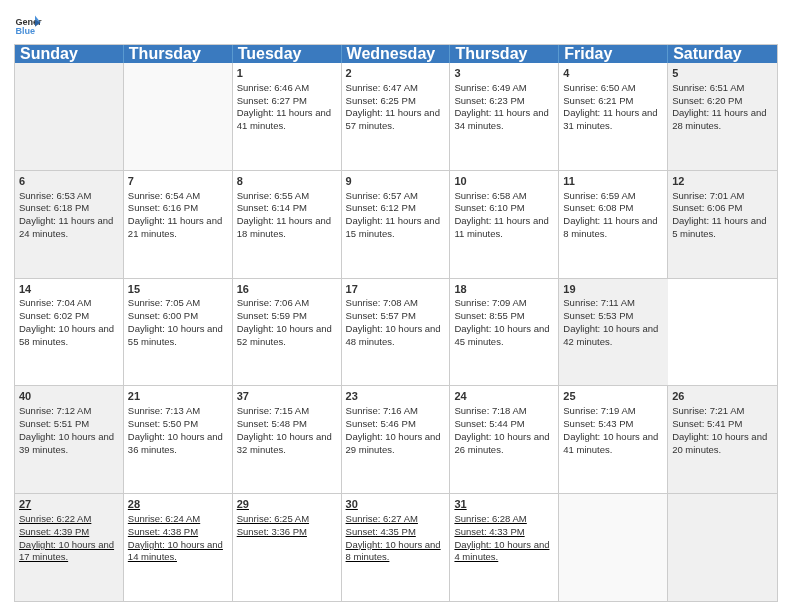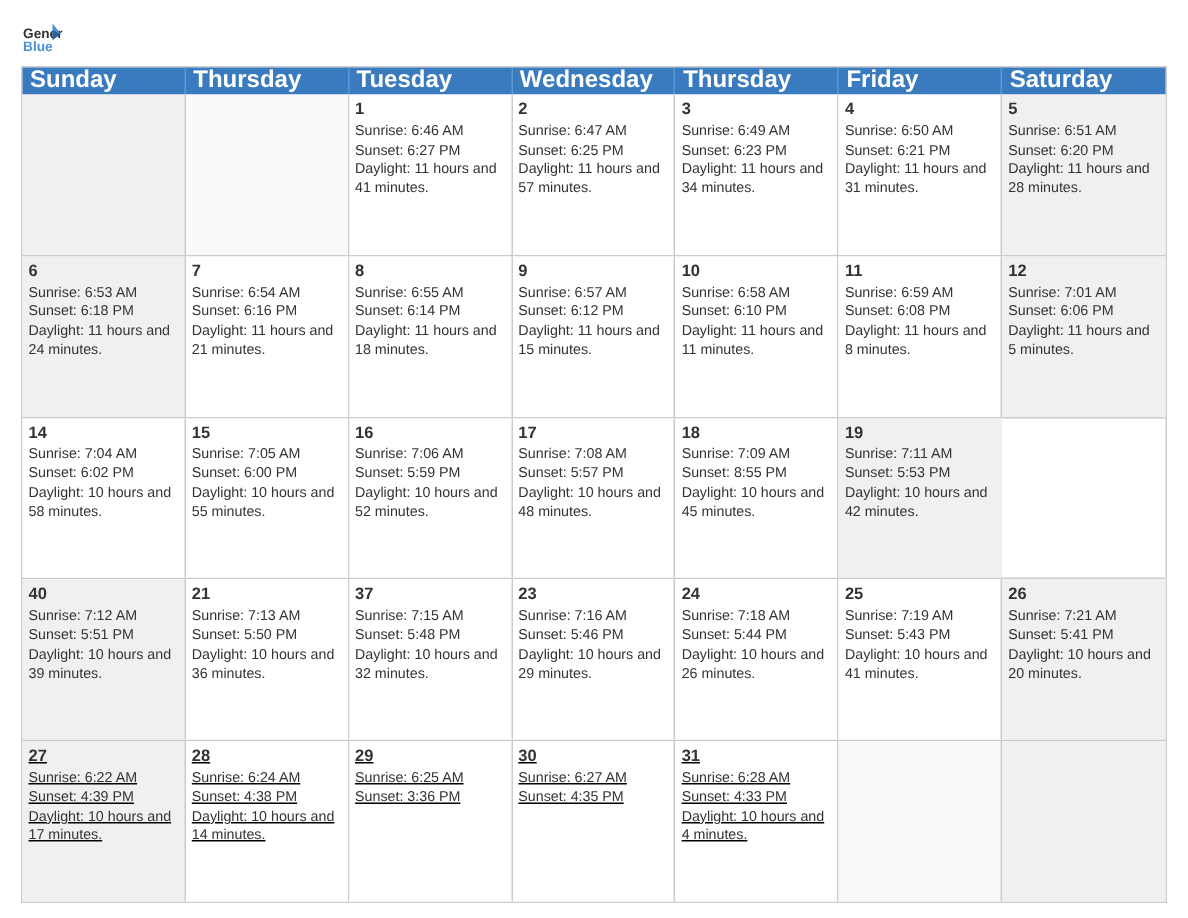--- a/index.html
+++ b/index.html
@@ -162,20 +162,20 @@
           <div class="cal-cell"><span class="day-num">37</span><span>Sunrise: 7:15 AM</span><br><span>Sunset: 5:48 PM</span><br><span>Daylight: 10 hours and 32 minutes.</span></div>
           <div class="cal-cell"><span class="day-num">23</span><span>Sunrise: 7:16 AM</span><br><span>Sunset: 5:46 PM</span><br><span>Daylight: 10 hours and 29 minutes.</span></div>
           <div class="cal-cell"><span class="day-num">24</span><span>Sunrise: 7:18 AM</span><br><span>Sunset: 5:44 PM</span><br><span>Daylight: 10 hours and 26 minutes.</span></div>
           <div class="cal-cell"><span class="day-num">25</span><span>Sunrise: 7:19 AM</span><br><span>Sunset: 5:43 PM</span><br><span>Daylight: 10 hours and 41 minutes.</span></div>
           <div class="cal-cell shaded"><span class="day-num">26</span><span>Sunrise: 7:21 AM</span><br><span>Sunset: 5:41 PM</span><br><span>Daylight: 10 hours and 20 minutes.</span></div>
         </div>
         <div class="cal-row">
           <div class="cal-cell shaded"><span class="day-num">27</span><span>Sunrise: 6:22 AM</span><br><span>Sunset: 4:39 PM</span><br><span>Daylight: 10 hours and 17 minutes.</span></div>
           <div class="cal-cell"><span class="day-num">28</span><span>Sunrise: 6:24 AM</span><br><span>Sunset: 4:38 PM</span><br><span>Daylight: 10 hours and 14 minutes.</span></div>
           <div class="cal-cell"><span class="day-num">29</span><span>Sunrise: 6:25 AM</span><br><span>Sunset: 3:36 PM</span><br></div>
-          <div class="cal-cell"><span class="day-num">30</span><span>Sunrise: 6:27 AM</span><br><span>Sunset: 4:35 PM</span><br></div>
+          <div class="cal-cell"><span class="day-num">30</span><span>Sunrise: 6:27 AM</span><br><span>Sunset: 4:35 PM</span><br><span>Daylight: 10 hours and 8 minutes.</span></div>
           <div class="cal-cell"><span class="day-num">31</span><span>Sunrise: 6:28 AM</span><br><span>Sunset: 4:33 PM</span><br><span>Daylight: 10 hours and 4 minutes.</span></div>
           <div class="cal-cell empty"></div>
           <div class="cal-cell empty shaded"></div>
         </div>
       </div>
   </div>
 </div>
 
 </body></html>

